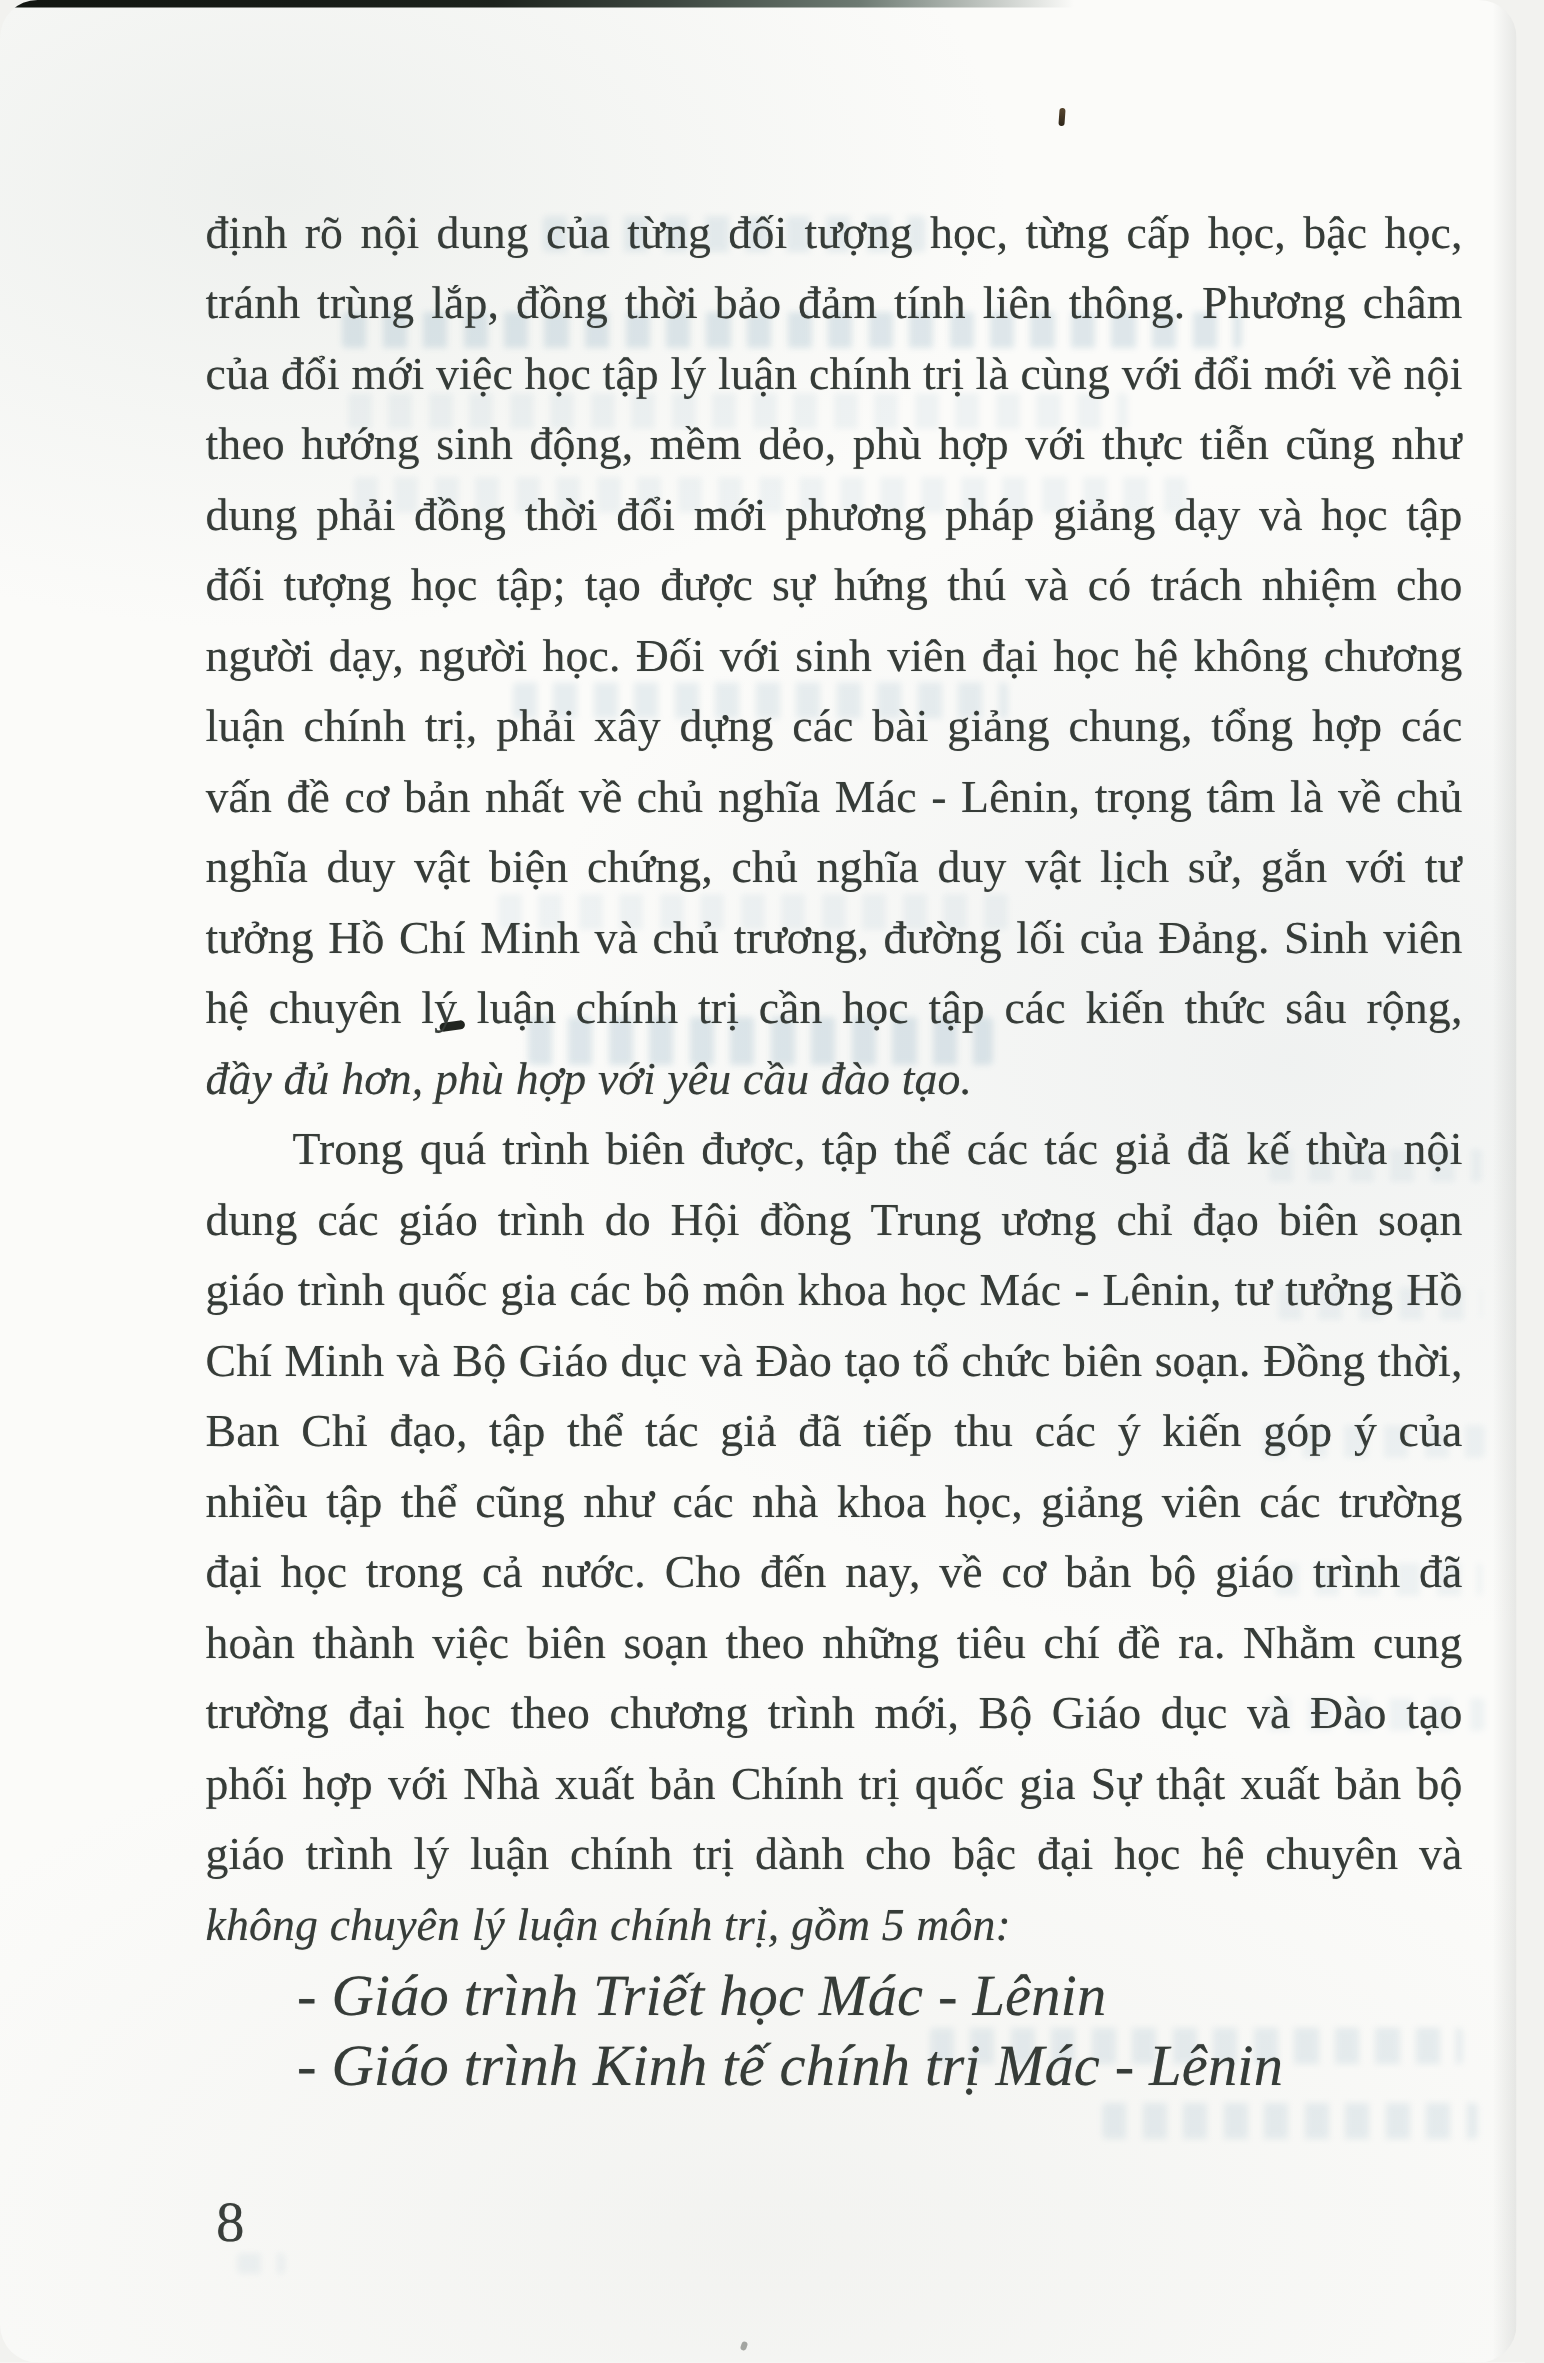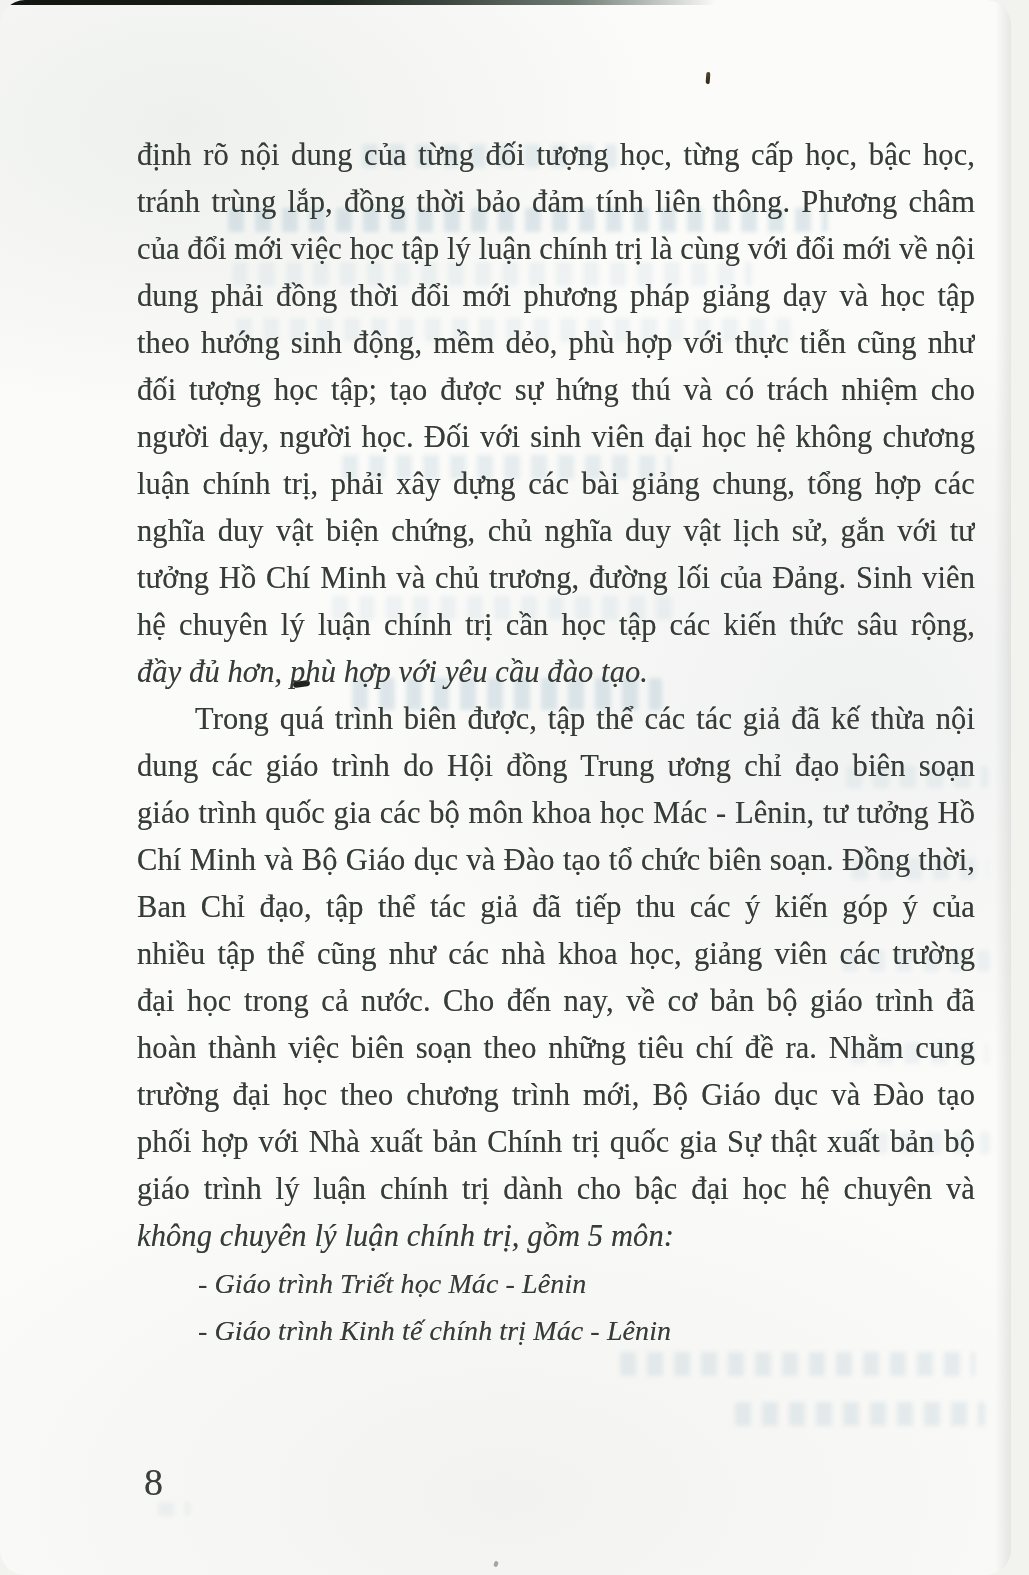--- a/index.html
+++ b/index.html
@@ -67,21 +67,21 @@
     text-align-last: justify;
     overflow: hidden;
     letter-spacing: 0.1px;
   }
   .line.indent { text-indent: 58px; }
   .line.last { text-align: right; text-align-last: left; font-style: italic; }
   .line.list-item {
     font-style: italic;
     text-indent: 61px;
     text-align: left; text-align-last: left;
-    font-size: 28px;
+    font-size: 39px;
   }
   .page-number {
     position: absolute; left: 144px; top: 1462px;
     font-size: 38px; line-height: 1.1; color: #3a3f3b;
     text-shadow: 0 0 0.5px rgba(58,63,59,0.5);
   }
 </style>
 </head>
 <body>
 
@@ -106,25 +106,26 @@
   <div class="ghost faint" style="left:850px; top:1042px; width:138px; height:22px;"></div>
   <div class="ghost faint" style="left:845px; top:1132px; width:145px; height:22px;"></div>
   <div class="ghost" style="left:620px; top:1352px; width:355px; height:24px;"></div>
   <div class="ghost" style="left:735px; top:1402px; width:250px; height:24px;"></div>
   <div class="ghost faint" style="left:158px; top:1502px; width:32px; height:14px;"></div>
 
   <div class="text-block" id="text-block">
       <div class="line">định rõ nội dung của từng đối tượng học, từng cấp học, bậc học,</div>
       <div class="line">tránh trùng lắp, đồng thời bảo đảm tính liên thông. Phương châm</div>
       <div class="line">của đổi mới việc học tập lý luận chính trị là cùng với đổi mới về nội</div>
+      <div class="line">theo hướng sinh động, mềm dẻo, phù hợp với thực tiễn cũng như</div>
       <div class="line">dung phải đồng thời đổi mới phương pháp giảng dạy và học tập</div>
-      <div class="line">theo hướng sinh động, mềm dẻo, phù hợp với thực tiễn cũng như</div>
       <div class="line">đối tượng học tập; tạo được sự hứng thú và có trách nhiệm cho</div>
       <div class="line">người dạy, người học. Đối với sinh viên đại học hệ không chương lý</div>
       <div class="line">luận chính trị, phải xây dựng các bài giảng chung, tổng hợp các</div>
+      <div class="line">vấn đề cơ bản nhất về chủ nghĩa Mác - Lênin, trọng tâm là về chủ</div>
       <div class="line">nghĩa duy vật biện chứng, chủ nghĩa duy vật lịch sử, gắn với tư</div>
       <div class="line">tưởng Hồ Chí Minh và chủ trương, đường lối của Đảng. Sinh viên</div>
       <div class="line">hệ chuyên lý luận chính trị cần học tập các kiến thức sâu rộng,</div>
       <div class="line last">đầy đủ hơn, phù hợp với yêu cầu đào tạo.</div>
       <div class="line indent">Trong quá trình biên được, tập thể các tác giả đã kế thừa nội</div>
       <div class="line">dung các giáo trình do Hội đồng Trung ương chỉ đạo biên soạn</div>
       <div class="line">giáo trình quốc gia các bộ môn khoa học Mác - Lênin, tư tưởng Hồ</div>
       <div class="line">Chí Minh và Bộ Giáo dục và Đào tạo tổ chức biên soạn. Đồng thời,</div>
       <div class="line">Ban Chỉ đạo, tập thể tác giả đã tiếp thu các ý kiến góp ý của</div>
       <div class="line">nhiều tập thể cũng như các nhà khoa học, giảng viên các trường</div>

